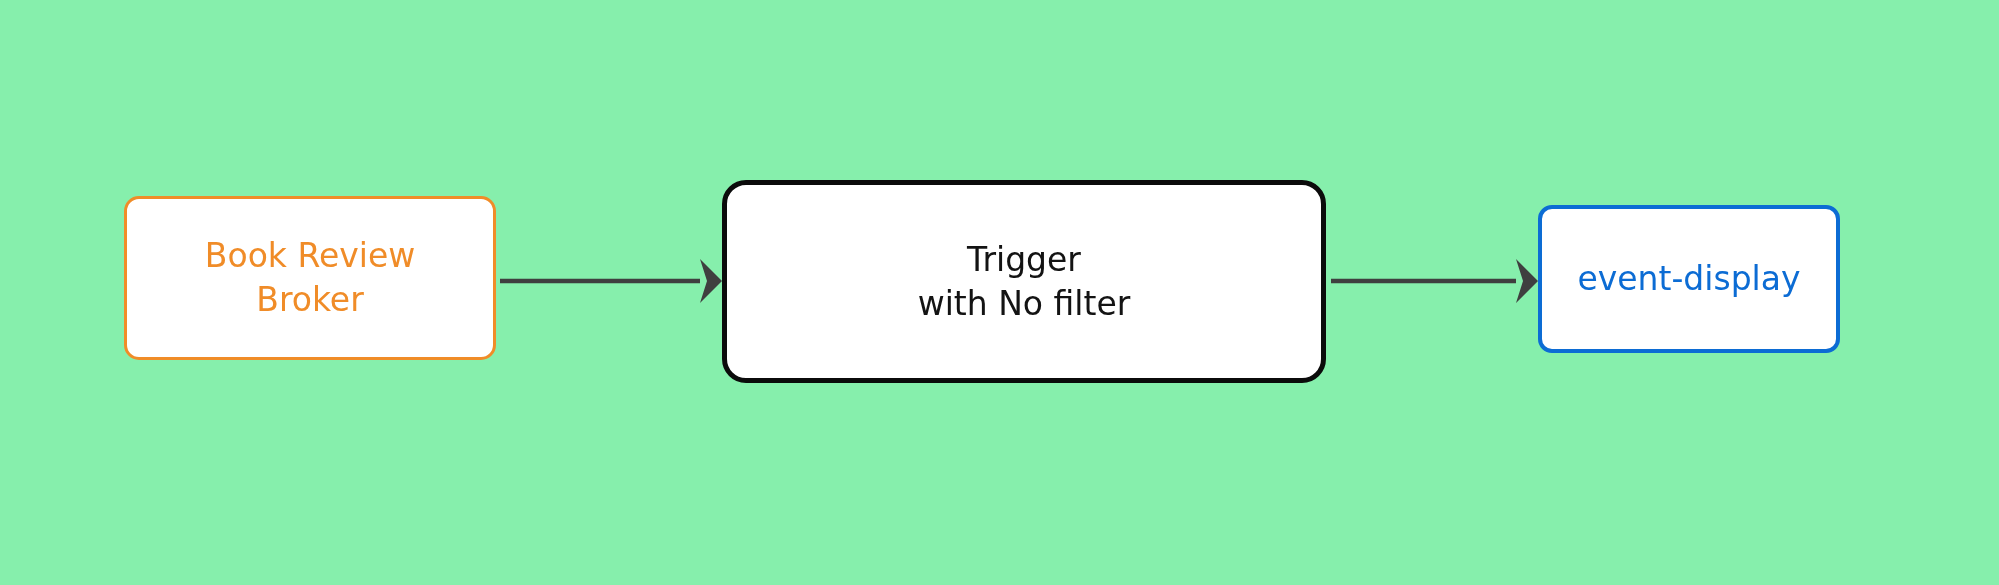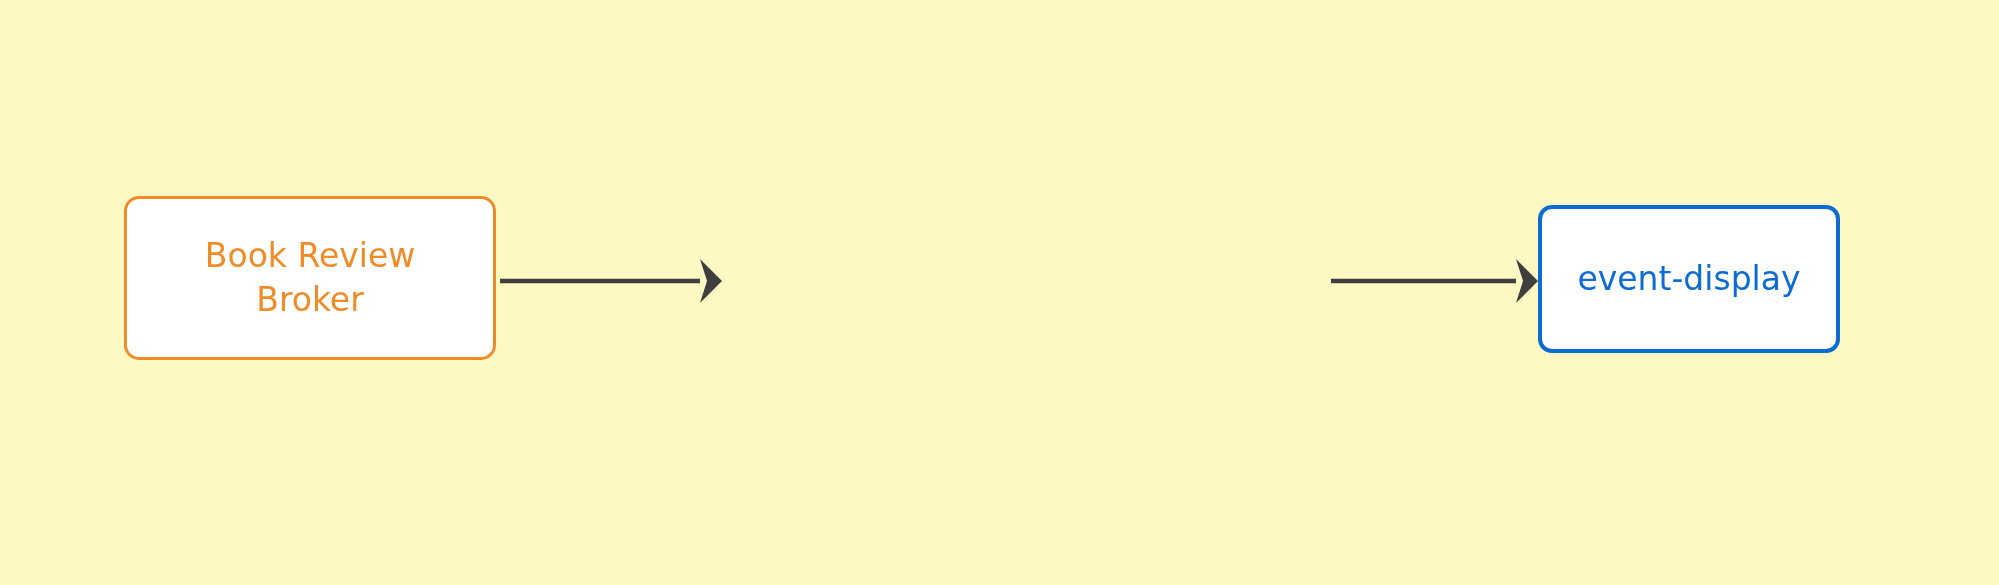--- a/index.html
+++ b/index.html
@@ -8,21 +8,21 @@
     padding: 0;
     background: #ffffff;
   }
   body {
     font-family: "DejaVu Sans", "Liberation Sans", sans-serif;
   }
   #canvas {
     position: relative;
     width: 1999px;
     height: 585px;
-    background: #fef9c3;
+    background: #86efac;
     overflow: hidden;
   }
 
   
   .node {
     position: absolute;
     box-sizing: border-box;
     display: flex;
     flex-direction: column;
     align-items: center;
@@ -108,18 +108,22 @@
       <line class="edge-line" x1="1331" y1="281" x2="1516" y2="281"></line>
       <polygon class="edge-head" points="1516,259 1538,281 1516,303 1523,281"></polygon>
     </g>
   </svg>
 
   <div class="node" id="node-source">
     <span class="line">Book Review</span>
     <span class="line">Broker</span>
   </div>
 
+  <div class="node" id="node-trigger">
+    <span class="line">Trigger</span>
+    <span class="line">with No filter</span>
+  </div>
 
   <div class="node" id="node-sink">
     <span class="line">event-display</span>
   </div>
 
 </div>
 
 </body></html>

